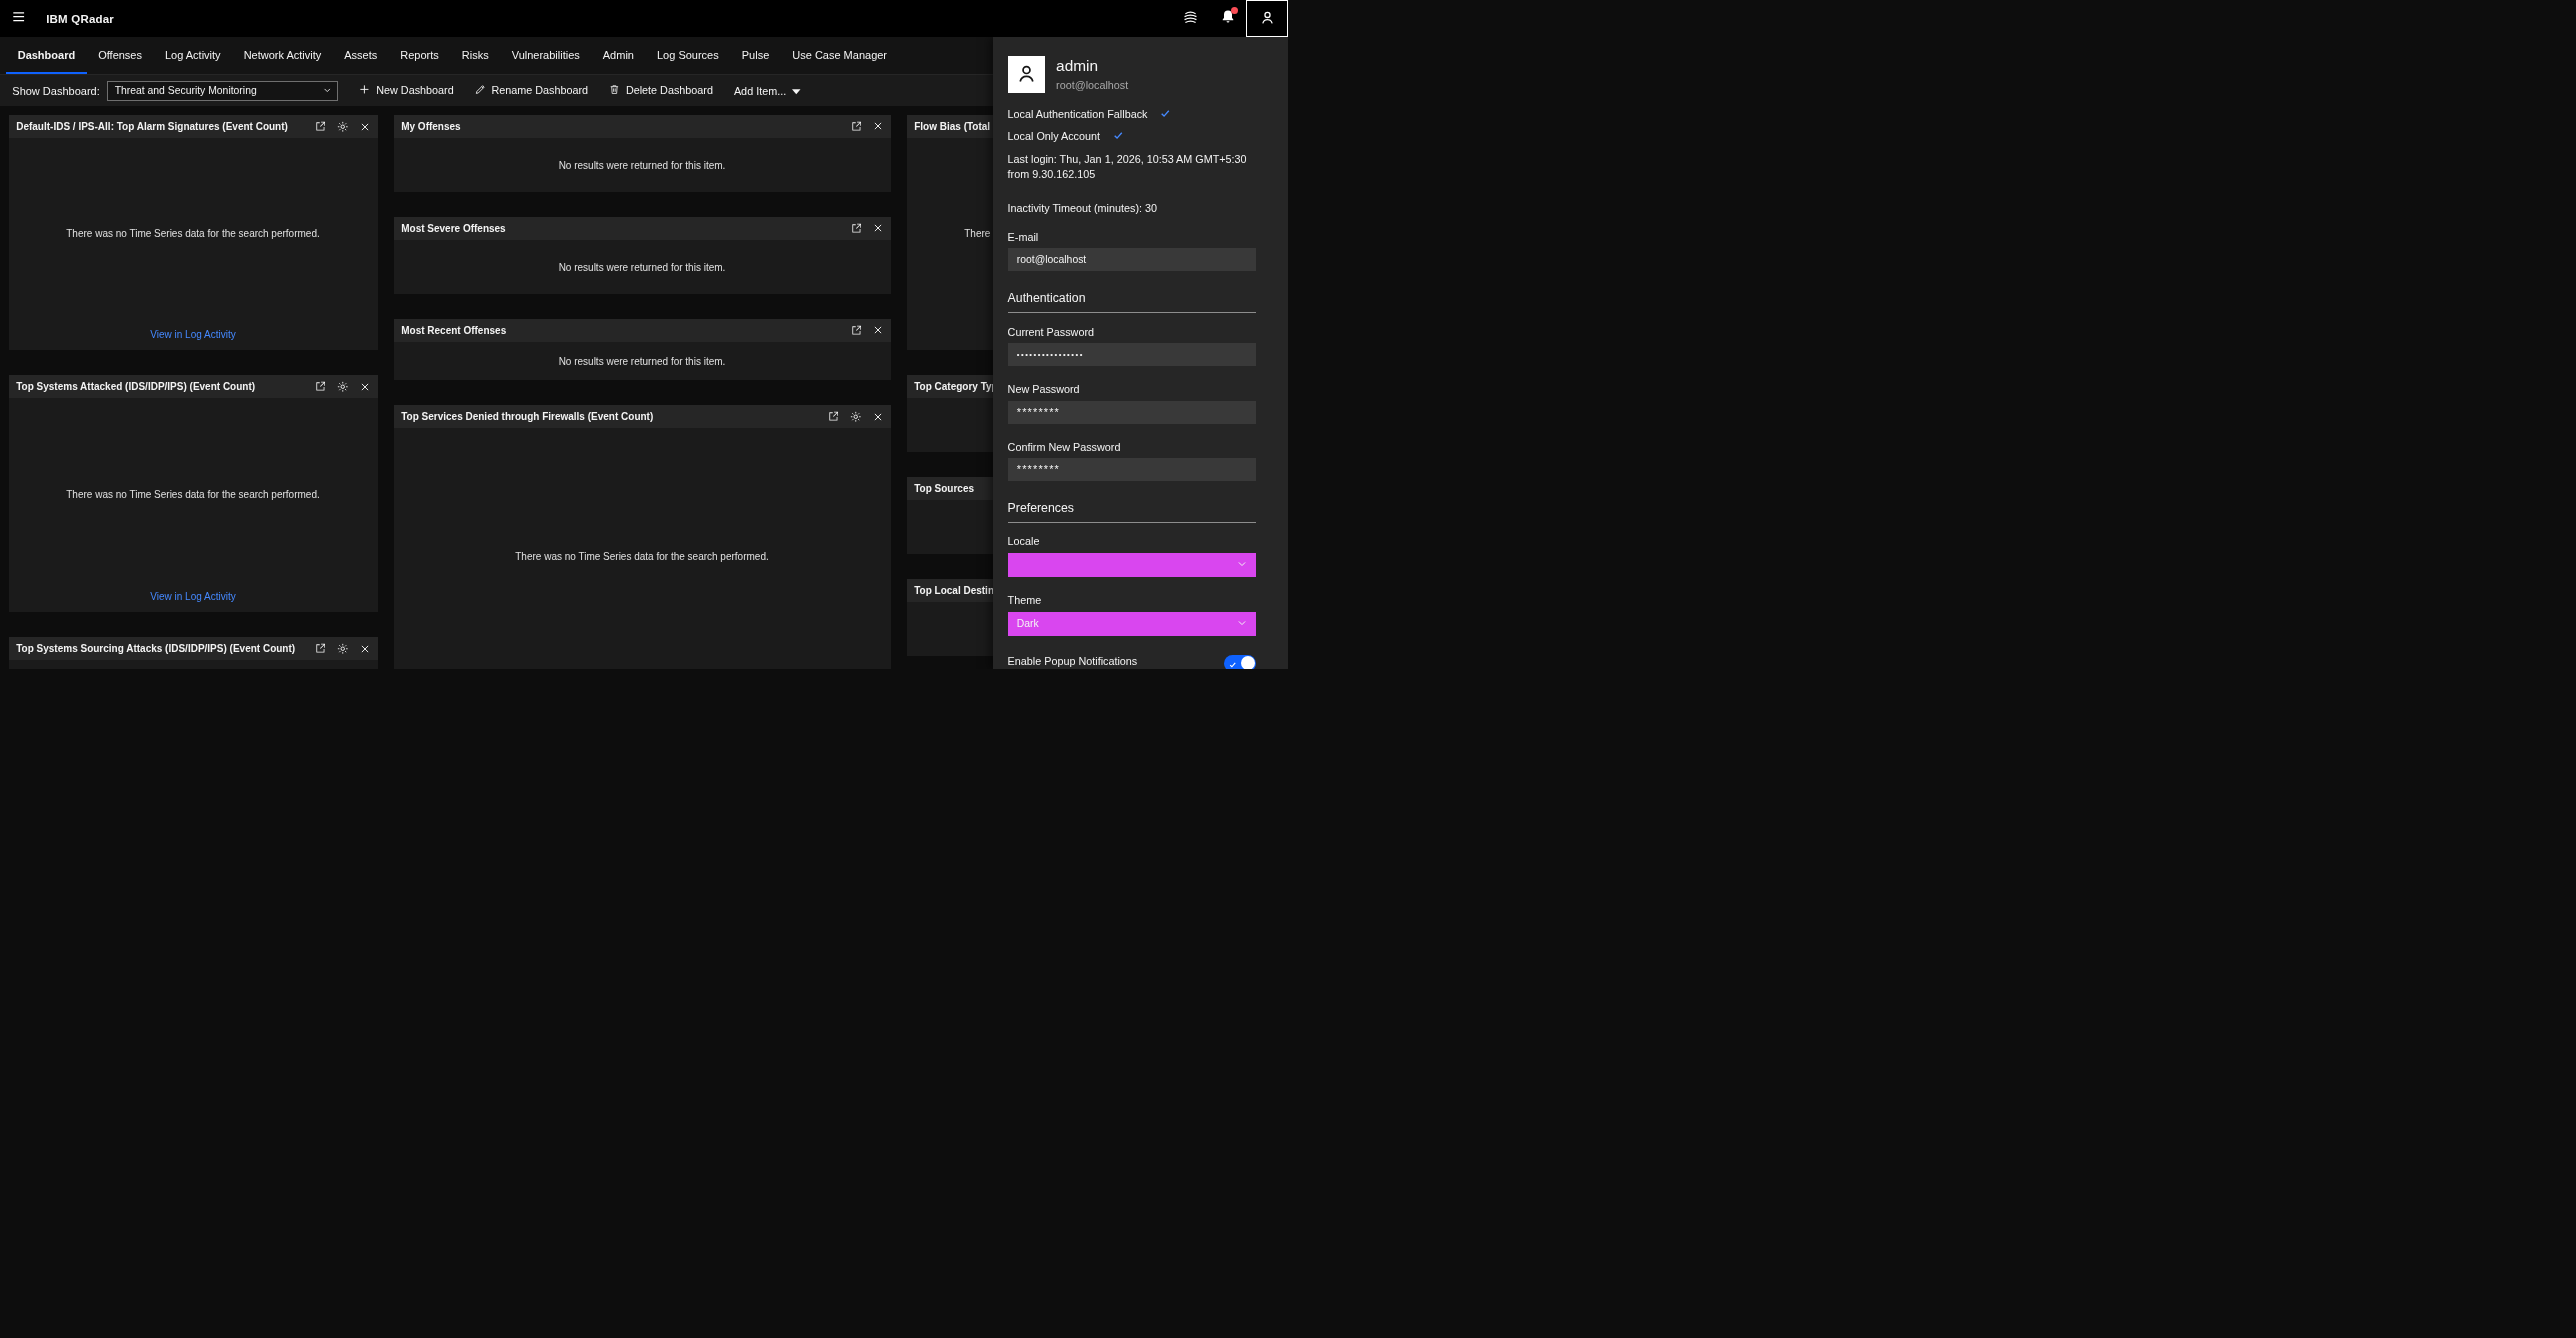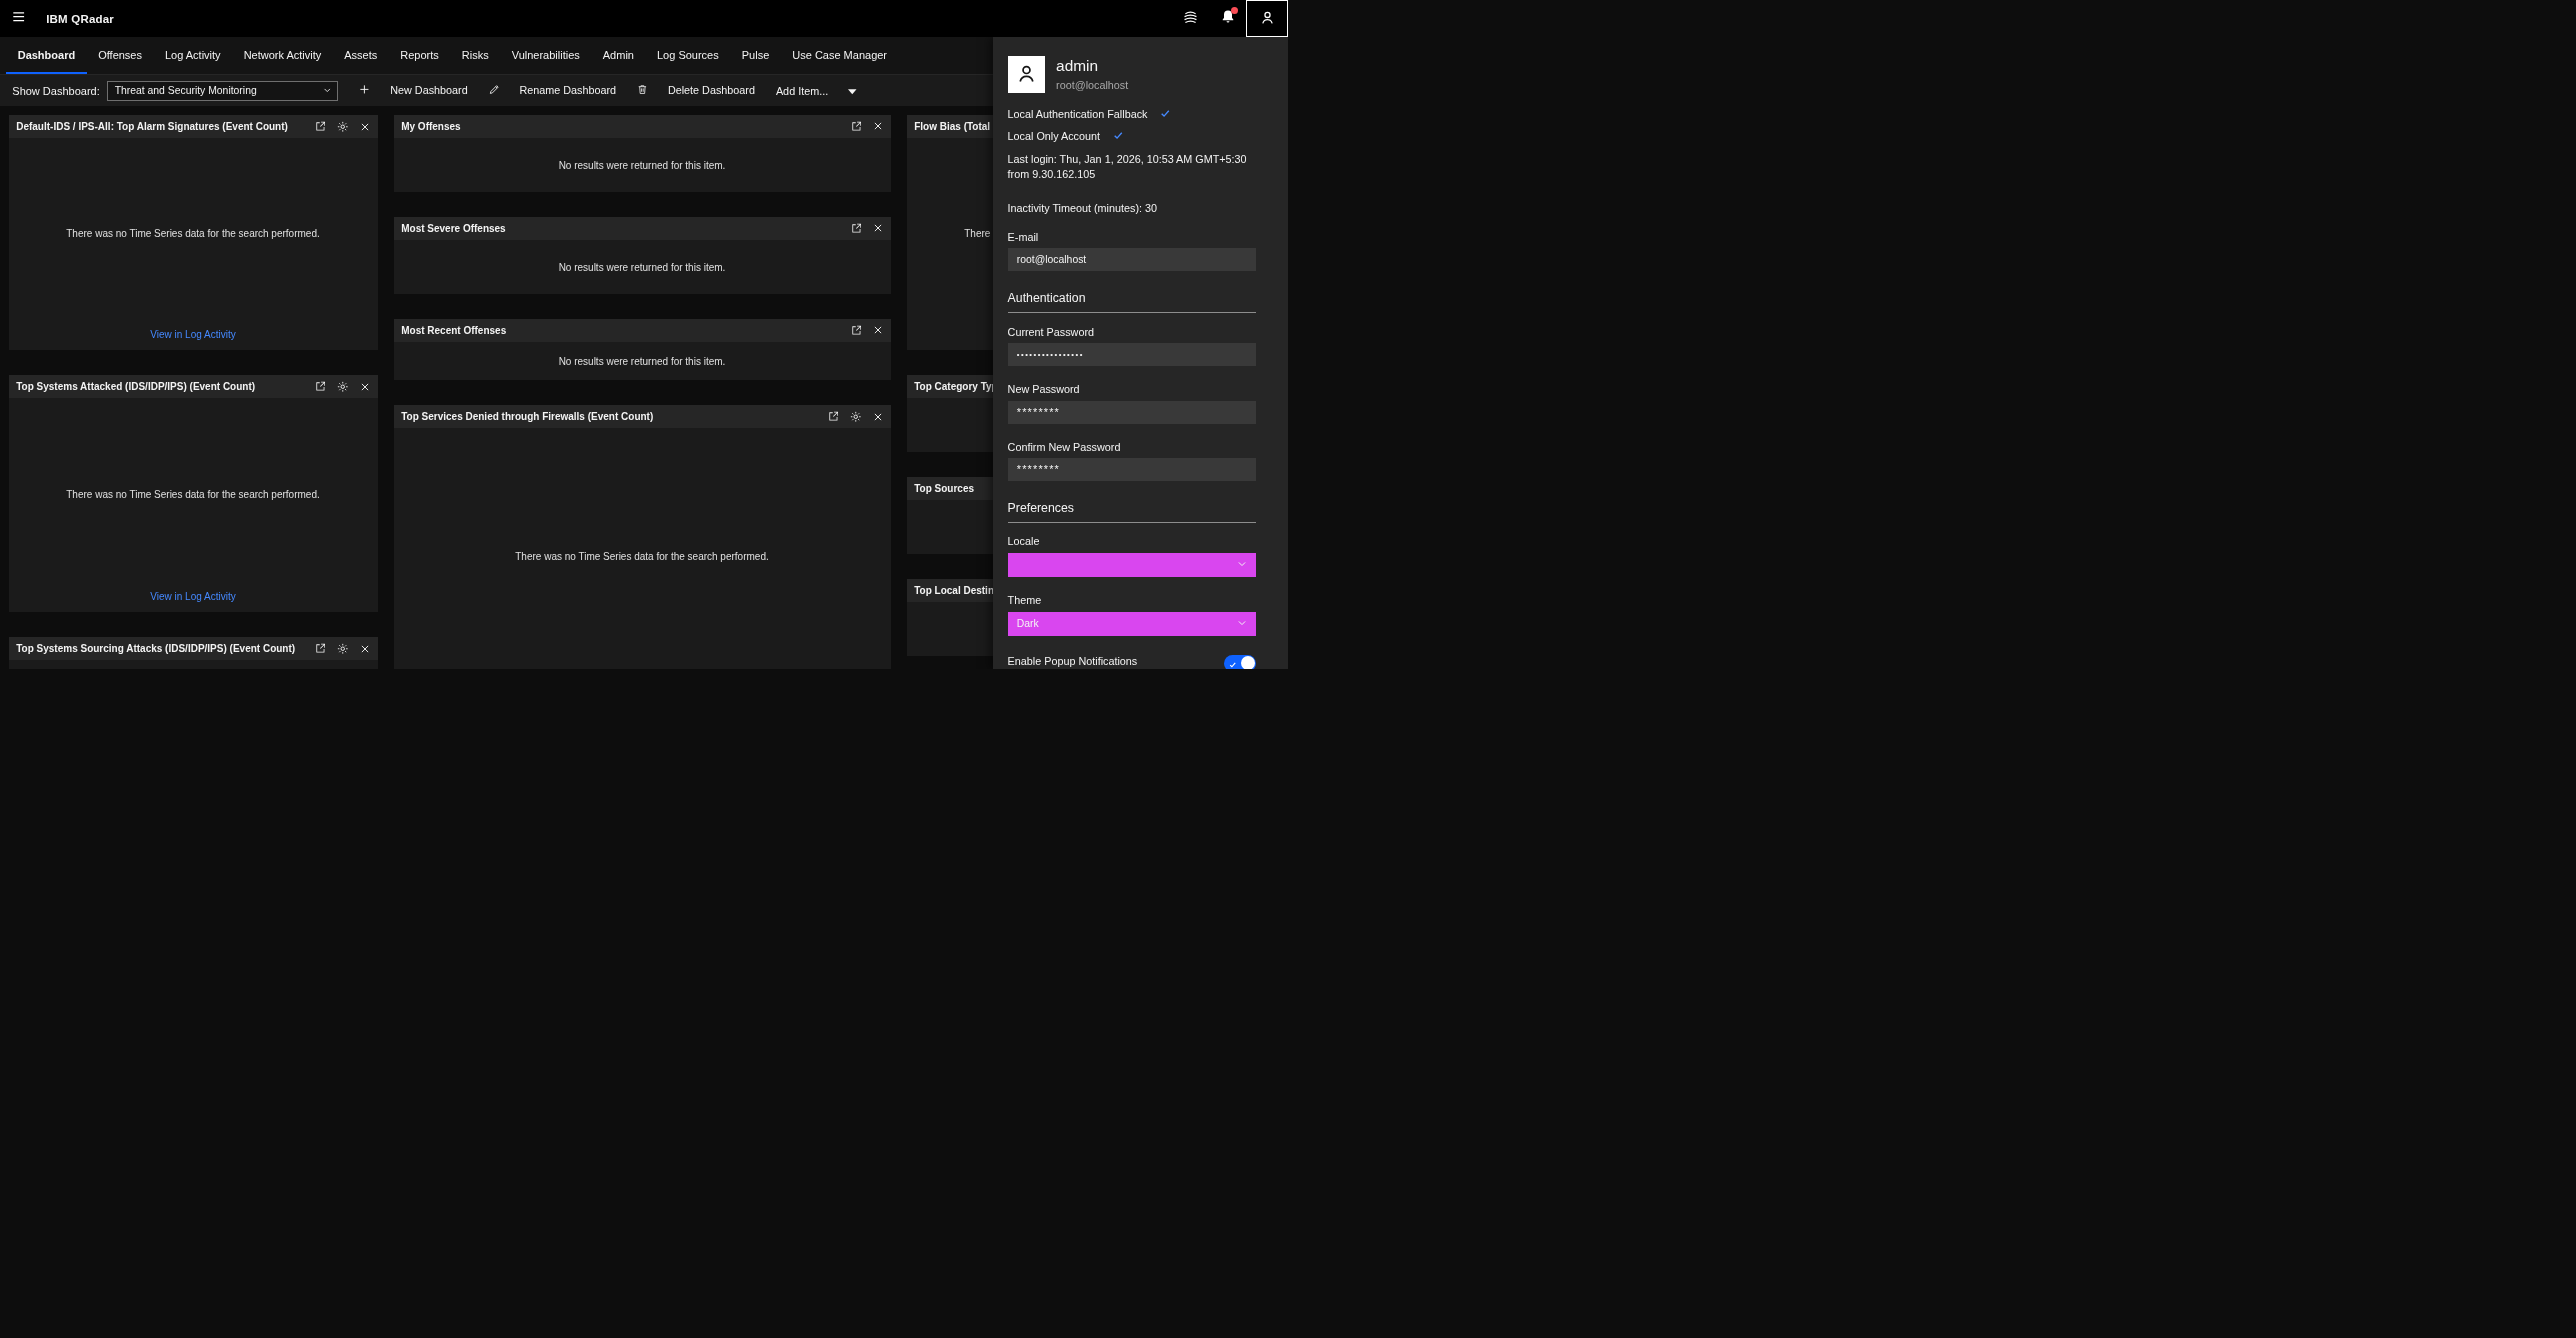--- a/index.html
+++ b/index.html
@@ -23,21 +23,21 @@
   .tab{display:flex;align-items:center;padding:0 11.5px;font-size:11px;color:#f4f4f4;
     border-bottom:2.3px solid transparent;cursor:pointer;white-space:nowrap;}
   .tab.active{font-weight:700;border-bottom-color:#0f62fe;}
 
   
   .toolbar{position:absolute;top:74px;left:0;width:100%;height:32px;background:#1b1b1b;
     border-top:0.8px solid #262626;display:flex;align-items:center;padding:0 12.3px;z-index:5;}
   .tb-label{font-size:11px;margin-right:7.7px;}
   .tb-select{display:flex;align-items:center;justify-content:space-between;width:231px;height:20px;
     background:#141414;border:0.8px solid #6f6f6f;padding:0 6.2px;font-size:10.4px;cursor:pointer;}
-  .tb-btn{display:flex;align-items:center;gap:20px;background:none;border:none;color:#f4f4f4;
+  .tb-btn{display:flex;align-items:center;gap:6px;background:none;border:none;color:#f4f4f4;
     font-size:10.8px;margin-left:21px;cursor:pointer;font-family:inherit;padding:0;}
 
   
   .dashboard{position:absolute;top:105px;left:0;width:100%;display:flex;gap:16px;
     padding:10px 8.5px 0;z-index:1;}
   .col{display:flex;flex-direction:column;gap:25px;}
   .widget{background:#1b1b1b;display:flex;flex-direction:column;flex-shrink:0;}
   .widget-header{height:23px;background:#262626;display:flex;align-items:center;
     padding:0 7.7px;flex-shrink:0;}
   .widget-title{flex:1;font-size:10px;font-weight:700;white-space:nowrap;overflow:hidden;}

